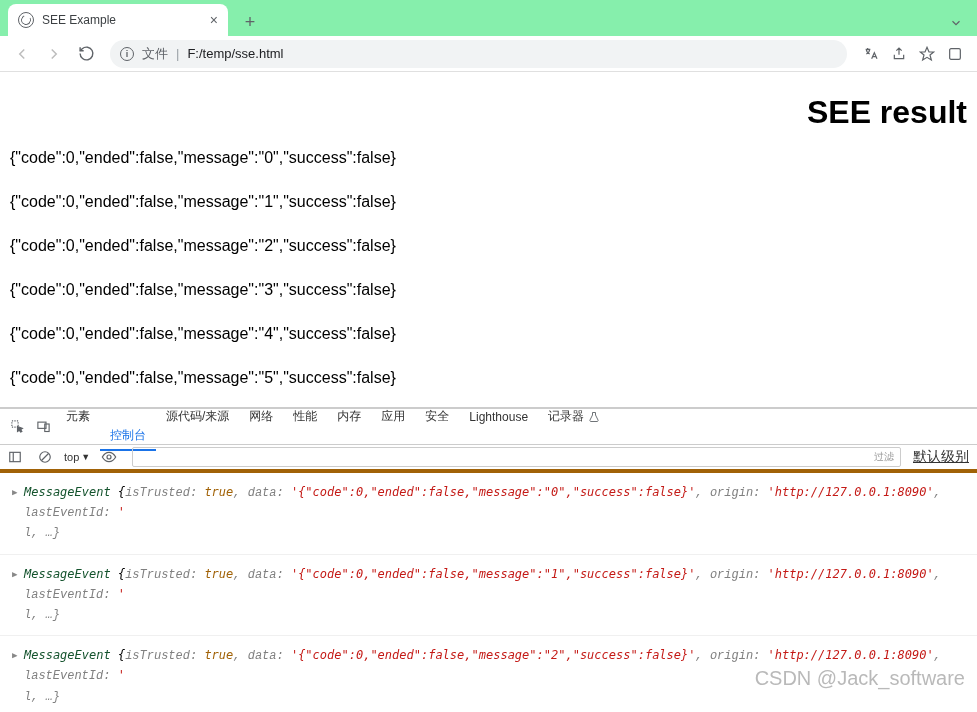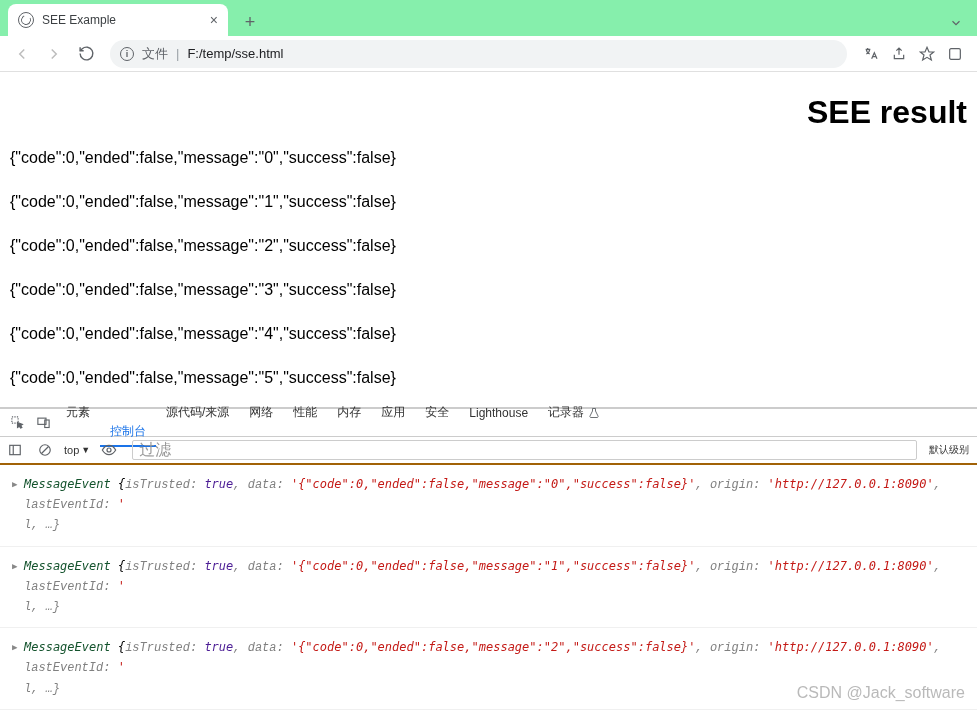--- a/index.html
+++ b/index.html
@@ -25,41 +25,41 @@
 .right-icons { display: flex; gap: 12px; padding: 0 6px; }
 .right-icons span { color: #5f6368; }
 
 
 .page { padding: 10px 10px 0 10px; height: 335px; overflow: hidden; }
 .page h1 { font-size: 32px; font-weight: bold; margin: 12px 0 18px 0; color: #000; text-align: right; }
 .page p { font-size: 16px; margin: 0 0 26px 0; color: #000; }
 
 
 .devtools { border-top: 2px solid #ccc; background: #fff; font-size: 12px; }
-.dt-tabs { display: flex; align-items: center; height: 28px; border-bottom: 1px solid #ccc; padding-left: 4px; }
+.dt-tabs { display: flex; align-items: center; height: 36px; border-bottom: 1px solid #ccc; padding-left: 4px; }
 .dt-icon { width: 26px; display: flex; justify-content: center; color: #5f6368; }
 .dt-tab { padding: 0 10px; height: 28px; display: flex; align-items: center; color: #333; cursor: pointer; gap: 4px; }
 .dt-tab.active { color: #1a73e8; border-bottom: 2px solid #1a73e8; margin-top: 20px; }
-.dt-subbar { display: flex; align-items: center; height: 28px; border-bottom: 2px solid #a16207; padding: 0 4px; gap: 8px; }
+.dt-subbar { display: flex; align-items: center; height: 28px; border-bottom: 4px solid #a16207; padding: 0 4px; gap: 8px; }
 .dt-sub-icon { width: 22px; display: flex; justify-content: center; color: #5f6368; }
 .dt-top { display: flex; align-items: center; gap: 2px; color: #333; font-size: 11px; }
 .dt-top .chev { font-size: 9px; }
-.dt-filter { flex: 1; border: 1px solid #ccc; border-radius: 2px; height: 20px; padding: 0 6px; font-size: 16px; color: #999; display: flex; align-items: center; margin-left: 4px; }
-.dt-level { color: #333; font-size: 10px; padding: 0 4px; }
+.dt-filter { flex: 1; border: 1px solid #ccc; border-radius: 2px; height: 20px; padding: 0 6px; font-size: 10px; color: #999; display: flex; align-items: center; margin-left: 4px; justify-content: flex-end; }
+.dt-level { color: #333; font-size: 14px; padding: 0 4px; text-decoration: underline; }
 
 .console { font-family: Menlo, Consolas, monospace; font-size: 12px; font-style: italic; }
 .console-row { border-bottom: 1px solid #f0f0f0; padding: 10px 6px 10px 24px; position: relative; line-height: 1.6; }
 .console-row .arrow { position: absolute; left: 12px; top: 12px; color: #888; font-size: 9px; transform: rotate(0deg); }
 .c-class { color: #14532d; }
 .c-brace { color: #000; font-style: italic; }
 .c-key { color: #808080; font-family: Liberation Mono, monospace; }
-.c-bool { color: #4c1d95; }
+.c-bool { color: #a16207; }
 .c-str { color: #c41a16; }
 
-.watermark { position: absolute; right: 12px; bottom: 10px; color: rgba(128,128,128,0.55); font-size: 16px; font-family: Arial; pointer-events:none; }
+.watermark { position: absolute; right: 12px; bottom: 22px; color: rgba(128,128,128,0.55); font-size: 20px; font-family: Arial; pointer-events:none; }
 
 svg { display: block; }
 </style>
 </head>
 <body>
 
 <div class="browser-chrome">
   <div class="tab-bar">
     <div class="tab">
       <span class="favicon"></span>

